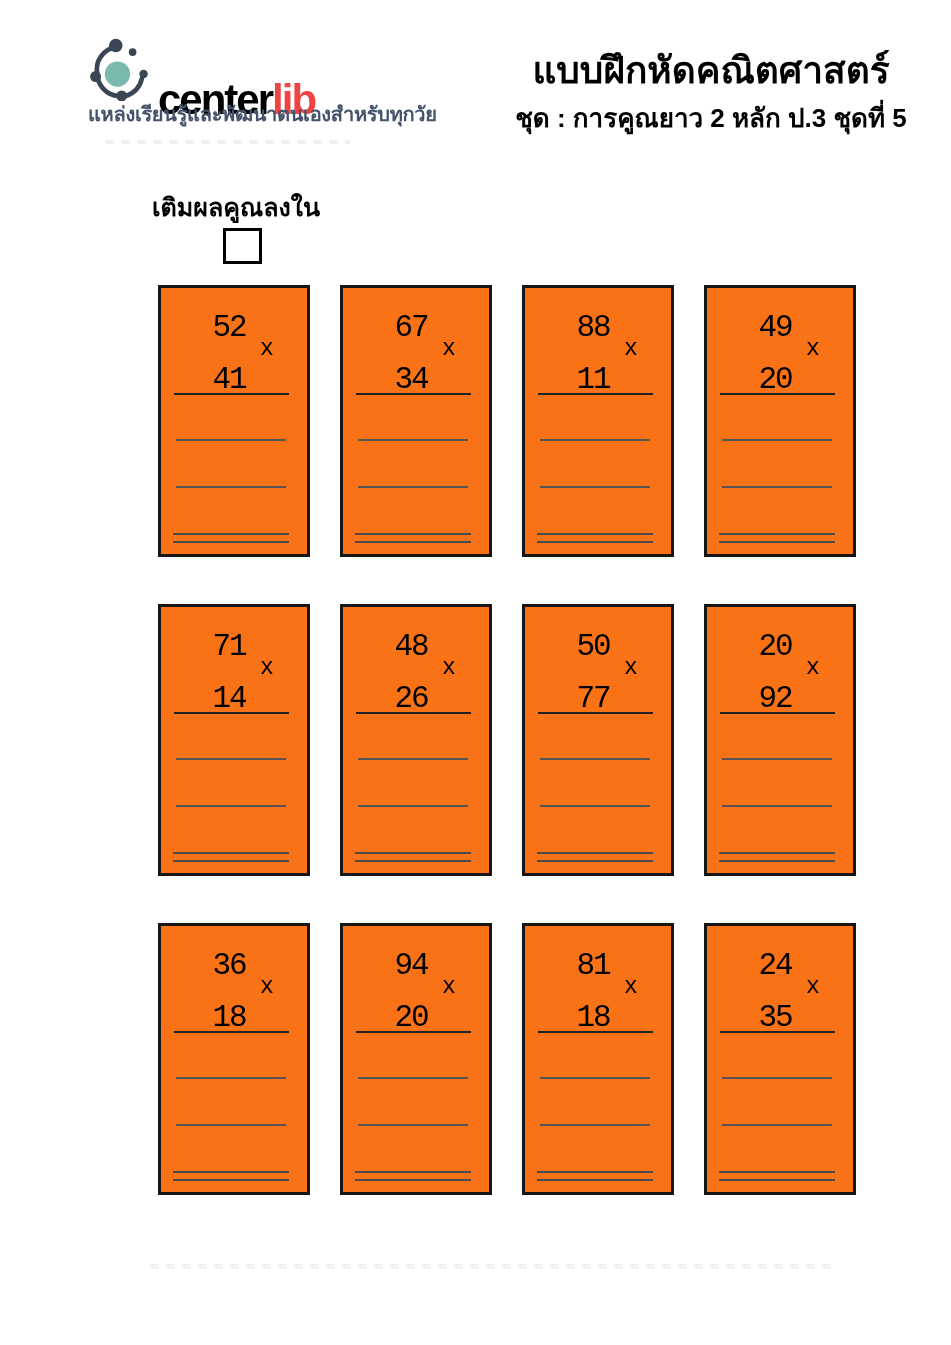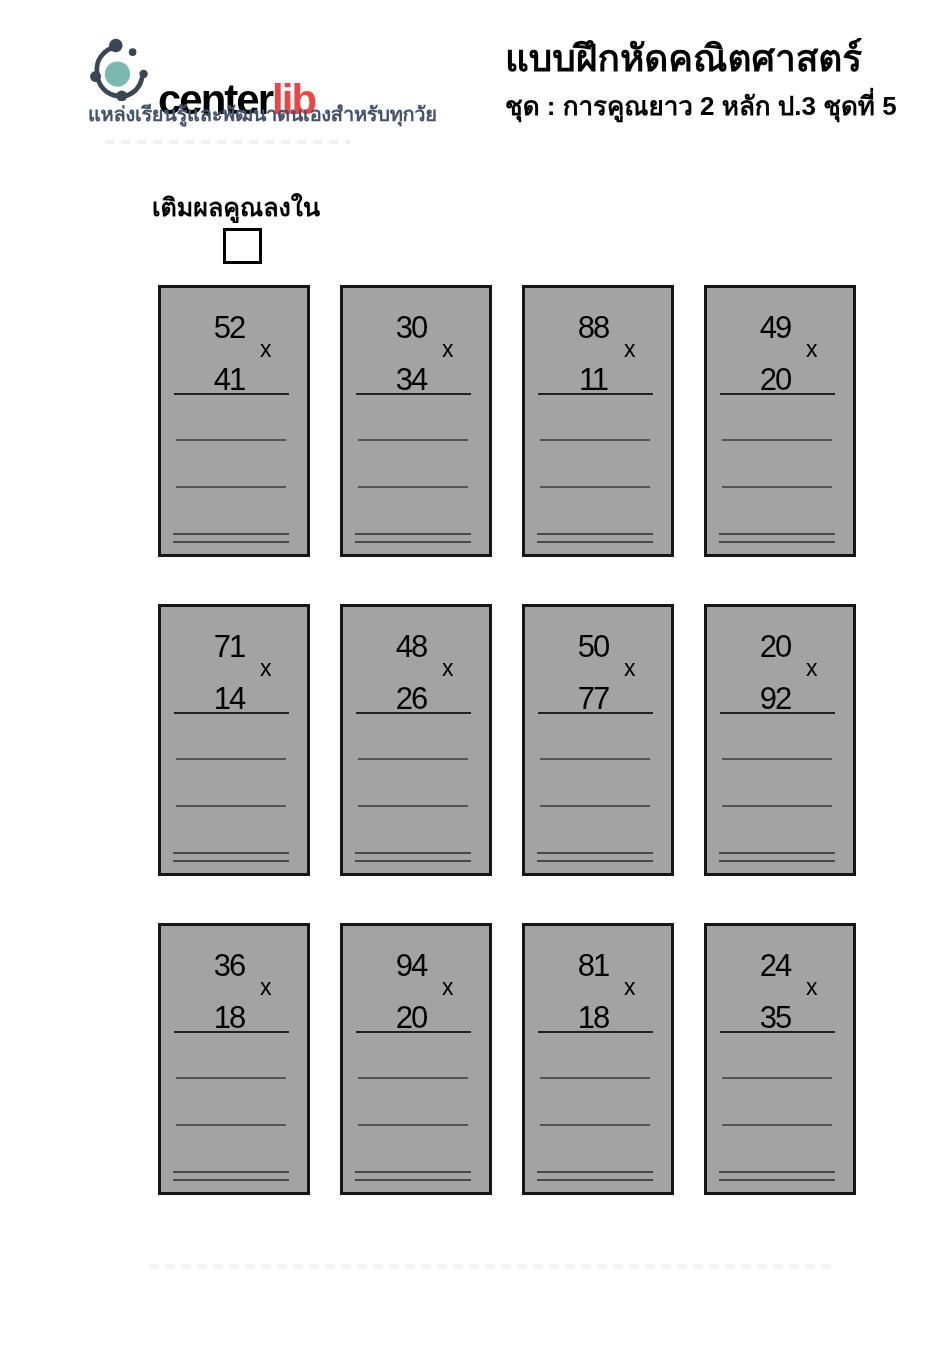--- a/index.html
+++ b/index.html
@@ -10,38 +10,38 @@
   }
   
   .logo{position:absolute;left:86px;top:34px;width:300px;height:92px;}
   .logo-icon{position:absolute;left:2px;top:3px;width:64px;height:64px;}
   .brand{position:absolute;left:72px;top:40px;font-size:42px;font-weight:bold;
          letter-spacing:-2px;line-height:52px;white-space:nowrap;}
   .brand .p1{color:#000000;}
   .brand .p2{color:#ef4444;}
   .tagline{position:absolute;left:2px;top:64px;font-size:20px;font-weight:bold;
            color:#44526b;white-space:nowrap;letter-spacing:-0.3px;}
-  .titleblock{position:absolute;left:505px;top:36px;width:412px;text-align:left;}
+  .titleblock{position:absolute;left:505px;top:48px;width:412px;text-align:center;}
   .title{font-size:37px;font-weight:bold;line-height:1.25;white-space:nowrap;}
   .subtitle{font-size:26px;font-weight:bold;margin-top:3px;white-space:nowrap;}
   
   .artifact{position:absolute;height:4px;
     background:repeating-linear-gradient(90deg,#f0f0f0 0 9px,transparent 9px 16px);}
   .artifact.top{left:105px;top:140px;width:245px;}
   .artifact.bottom{left:150px;top:1264px;width:685px;height:5px;opacity:.8;}
   
   .instruction{position:absolute;left:152px;top:186px;display:flex;align-items:center;flex-direction:column;}
   .instruction-label{font-size:25px;font-weight:bold;line-height:42px;}
   .answer-box{width:33px;height:30px;border:3px solid #000;margin-left:13px;background:#fff;}
   
   .grid{position:absolute;left:158px;top:285px;width:698px;
         display:grid;grid-template-columns:repeat(4,152px);
         grid-auto-rows:272px;column-gap:30px;row-gap:47px;}
   .card{position:relative;width:152px;height:272px;box-sizing:border-box;
-        border:3px solid #161616;background:#a3a3a3;}
+        border:3px solid #161616;background:#f97316;font-family:Liberation Mono, monospace;}
   .op{position:absolute;left:0;right:0;text-align:center;font-size:31px;
       letter-spacing:-2px;line-height:31px;transform:translateX(-5px);}
   .op-top{top:24px;}
   .op-bottom{top:76px;}
   .times{position:absolute;left:99px;top:50px;font-size:23px;line-height:23px;}
   .ln{position:absolute;height:0;}
   .bar-mult{top:105px;left:13px;width:115px;border-top:2px solid #222;}
   .work-1{top:151px;left:15px;width:110px;border-top:2px solid #555;}
   .work-2{top:198px;left:15px;width:110px;border-top:2px solid #555;}
   .answer-line{position:absolute;top:245px;left:12px;width:116px;height:6px;
@@ -85,21 +85,21 @@
     <div class="op op-top">52</div>
     <div class="times">x</div>
     <div class="op op-bottom">41</div>
     <div class="ln bar-mult"></div>
     <div class="ln work-1"></div>
     <div class="ln work-2"></div>
     <div class="answer-line"></div>
   </div>
 
   <div class="card">
-    <div class="op op-top">30</div>
+    <div class="op op-top">67</div>
     <div class="times">x</div>
     <div class="op op-bottom">34</div>
     <div class="ln bar-mult"></div>
     <div class="ln work-1"></div>
     <div class="ln work-2"></div>
     <div class="answer-line"></div>
   </div>
 
   <div class="card">
     <div class="op op-top">88</div>

